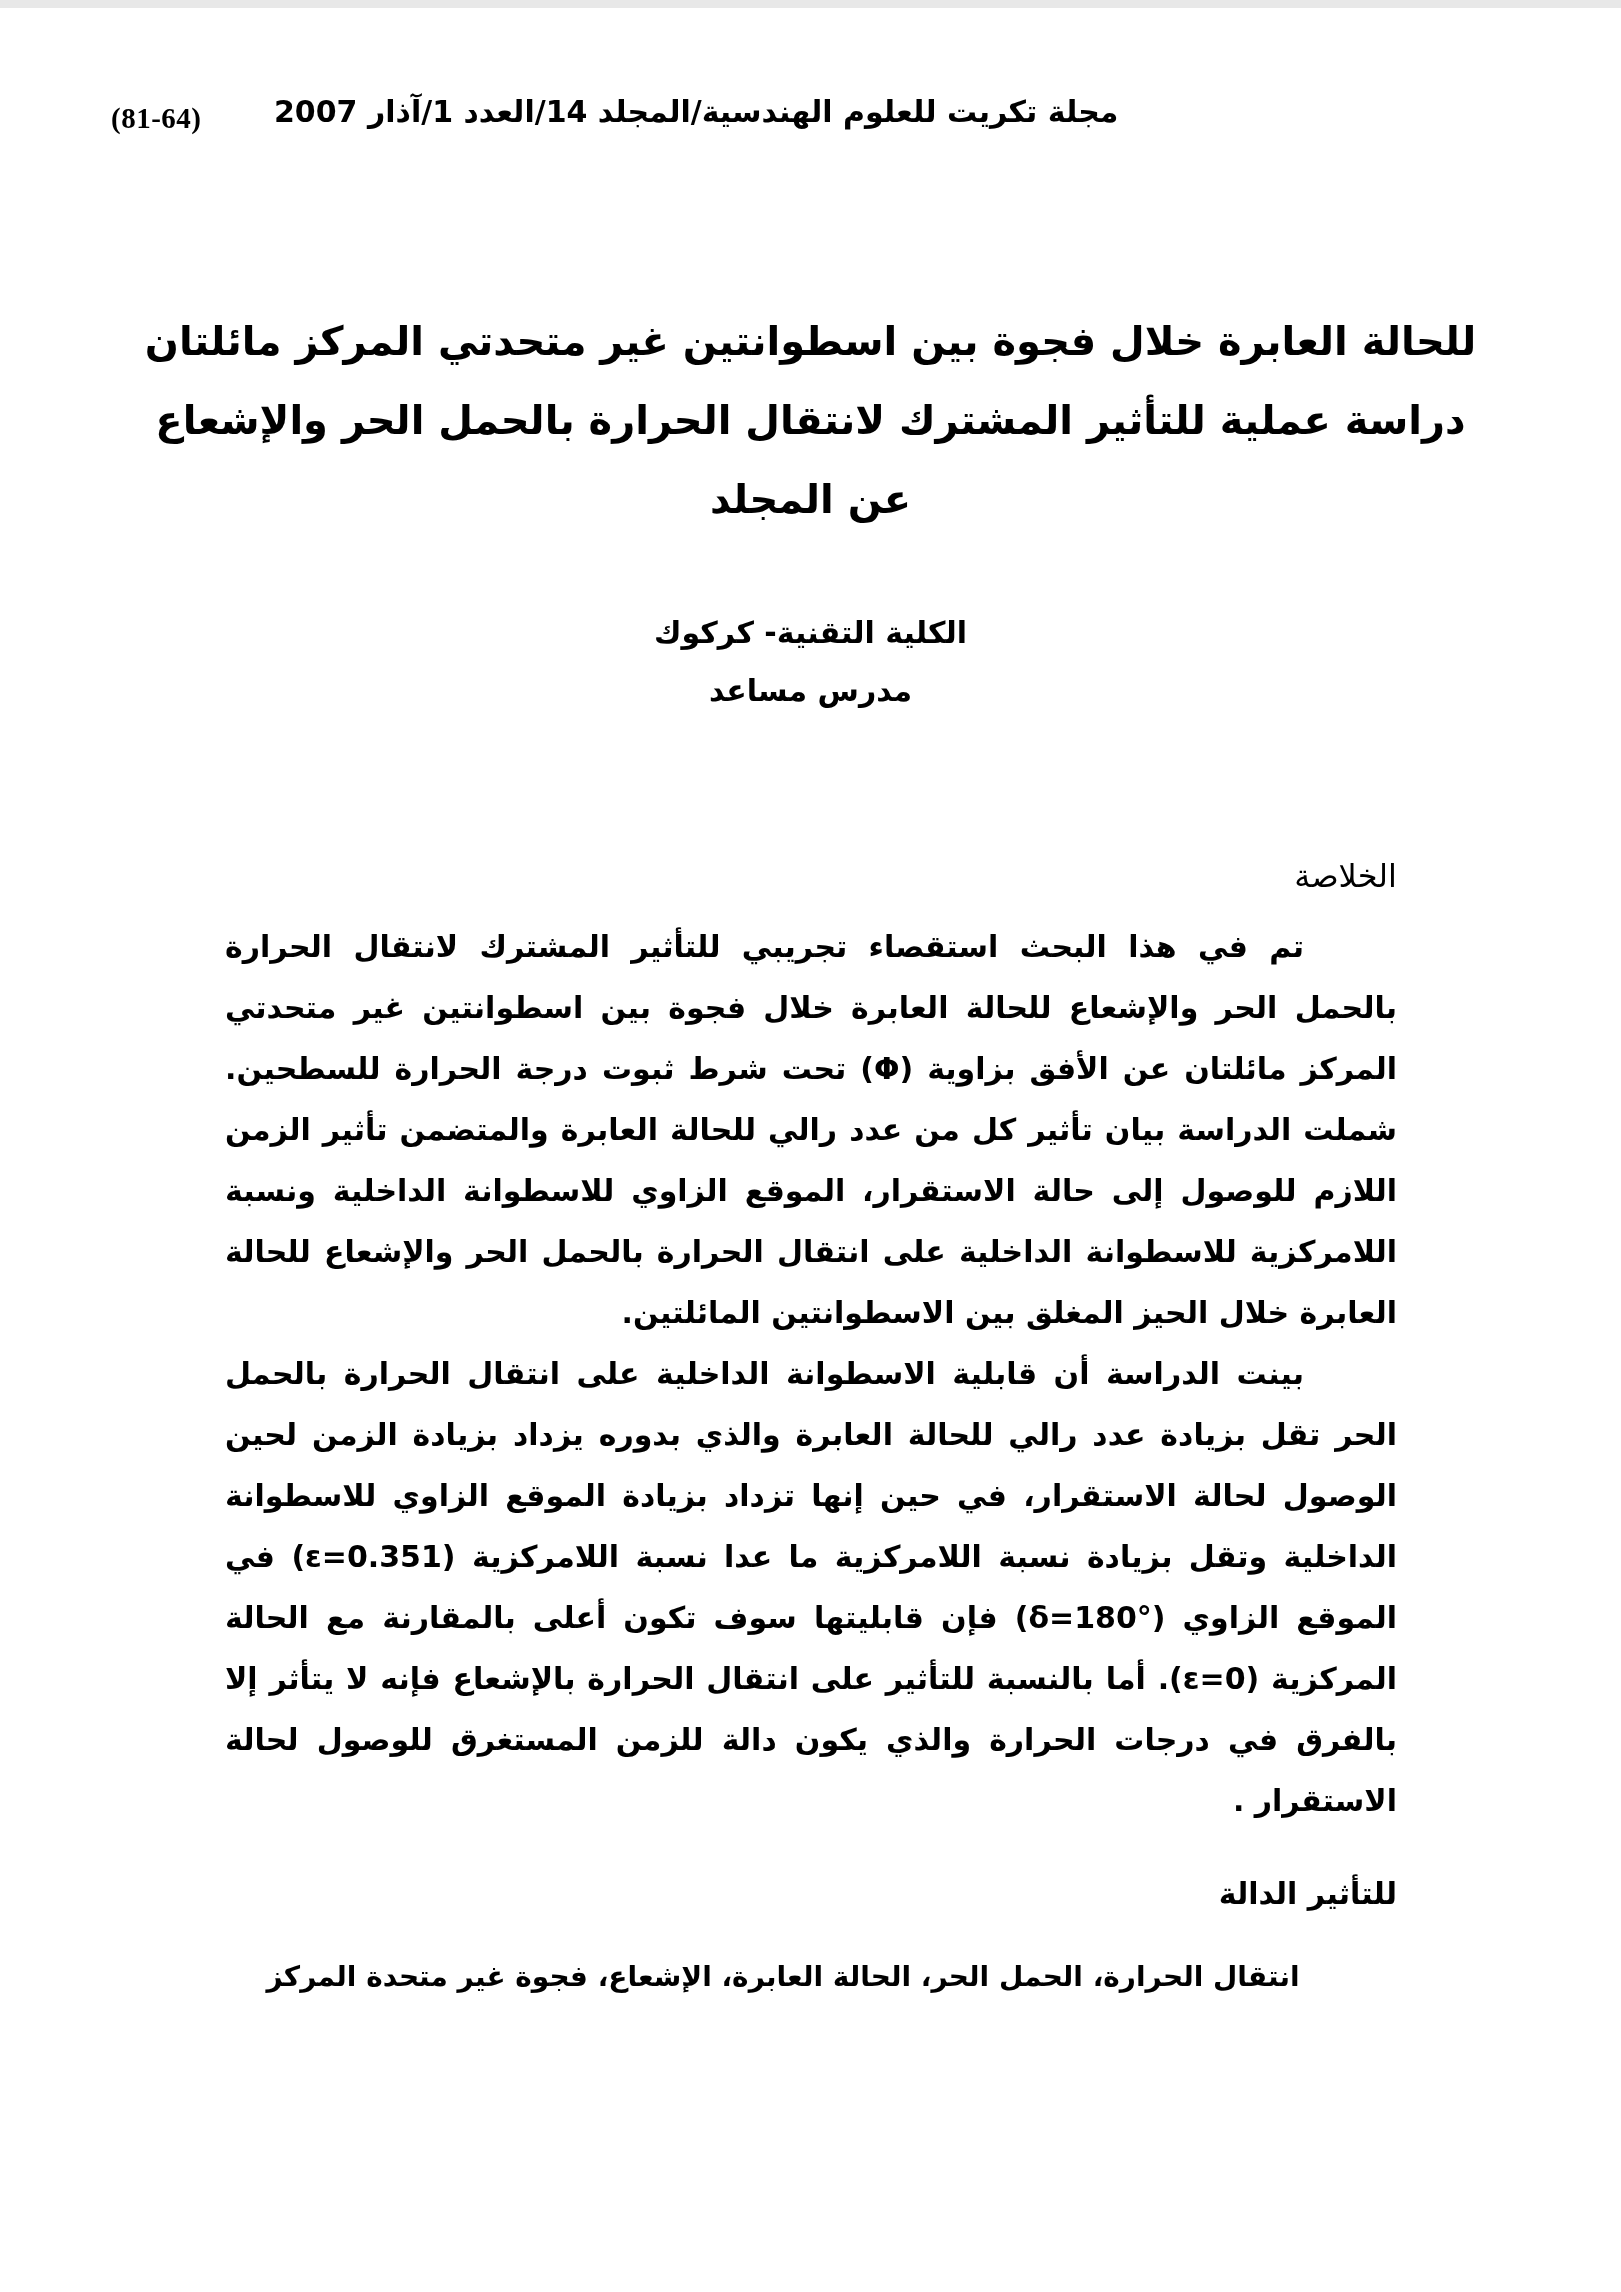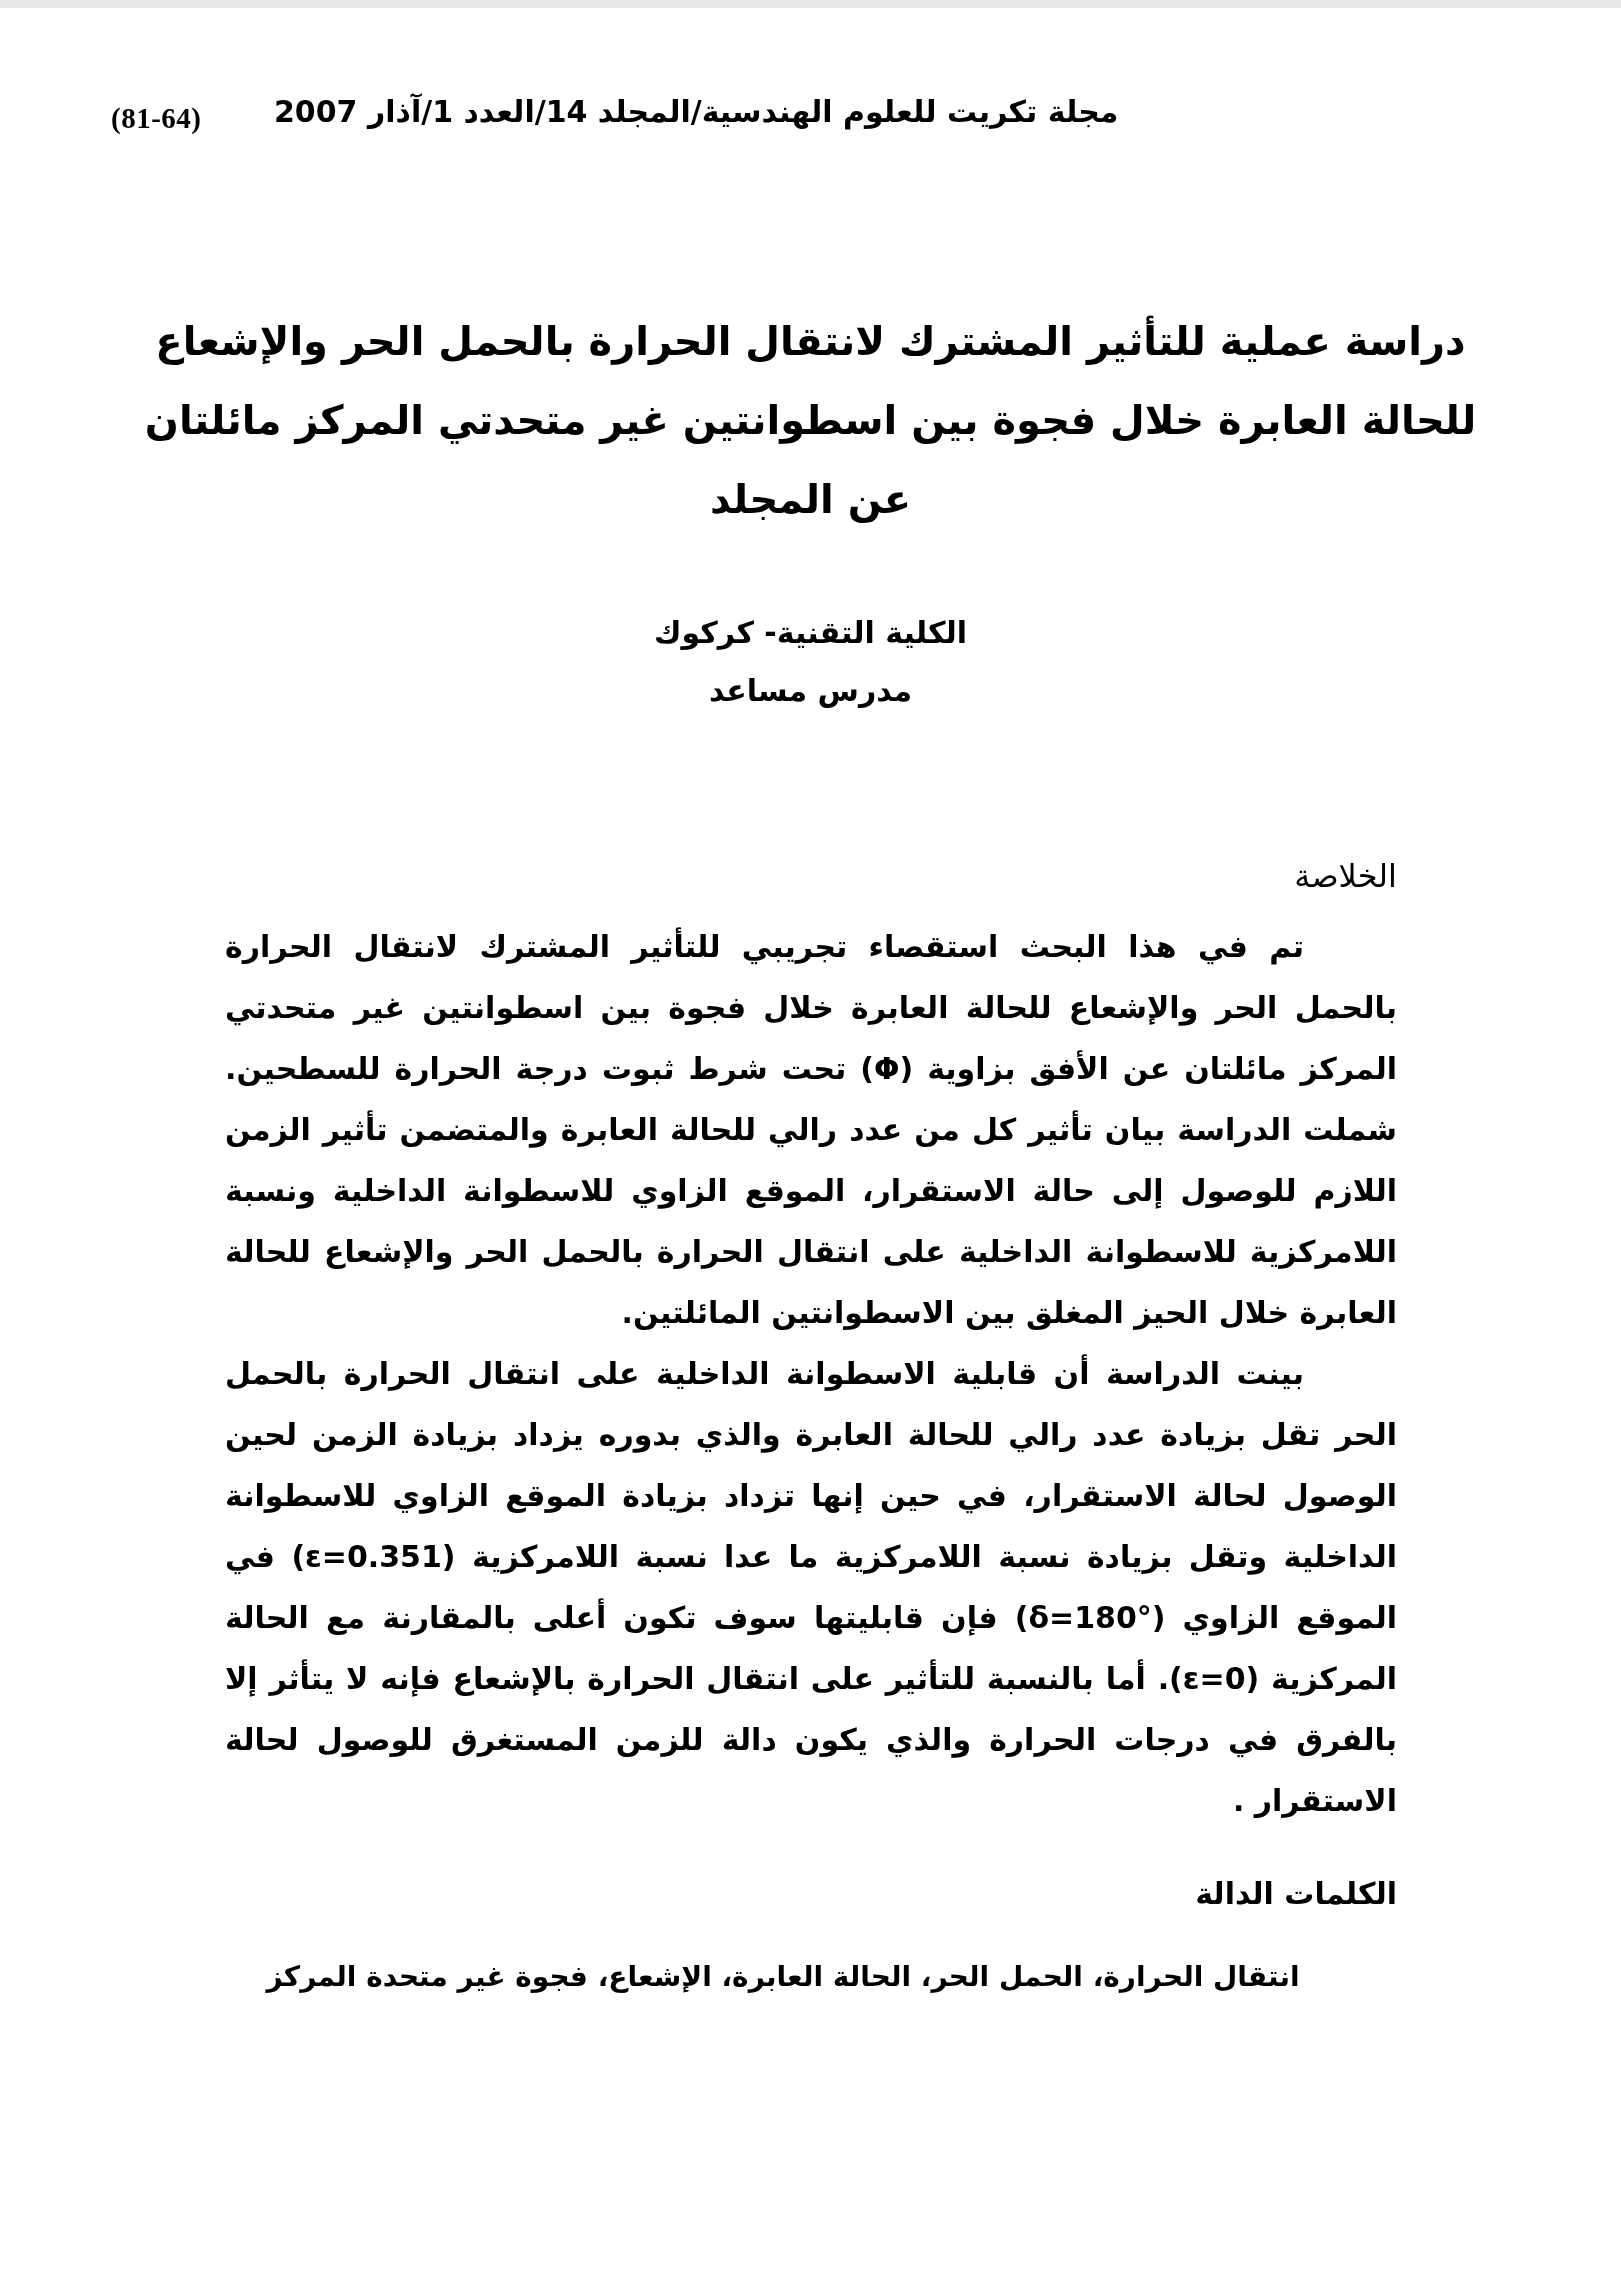--- a/index.html
+++ b/index.html
@@ -109,35 +109,35 @@
 </head>
 <body>
 
 <div class="page">
 
   <div class="page-range">(81-64)</div>
 
   <div class="journal-header">مجلة تكريت للعلوم الهندسية/المجلد 14/العدد 1/آذار 2007</div>
 
   <div class="paper-title">
+    <div>للحالة العابرة خلال فجوة بين اسطوانتين غير متحدتي المركز مائلتان</div>
     <div>دراسة عملية للتأثير المشترك لانتقال الحرارة بالحمل الحر والإشعاع</div>
-    <div>للحالة العابرة خلال فجوة بين اسطوانتين غير متحدتي المركز مائلتان</div>
     <div>عن المجلد</div>
   </div>
 
   <div class="author-block">
     <div>الكلية التقنية- كركوك</div>
     <div>مدرس مساعد</div>
   </div>
 
   <div class="abstract-heading">الخلاصة</div>
 
   <div class="abstract-body">
     <p>تم في هذا البحث استقصاء تجريبي للتأثير المشترك لانتقال الحرارة بالحمل الحر والإشعاع للحالة العابرة خلال فجوة بين اسطوانتين غير متحدتي المركز مائلتان عن الأفق بزاوية ⁦(Φ)⁩ تحت شرط ثبوت درجة الحرارة للسطحين. شملت الدراسة بيان تأثير كل من عدد رالي للحالة العابرة والمتضمن تأثير الزمن اللازم للوصول إلى حالة الاستقرار، الموقع الزاوي للاسطوانة الداخلية ونسبة اللامركزية للاسطوانة الداخلية على انتقال الحرارة بالحمل الحر والإشعاع للحالة العابرة خلال الحيز المغلق بين الاسطوانتين المائلتين.</p>
     <p>بينت الدراسة أن قابلية الاسطوانة الداخلية على انتقال الحرارة بالحمل الحر تقل بزيادة عدد رالي للحالة العابرة والذي بدوره يزداد بزيادة الزمن لحين الوصول لحالة الاستقرار، في حين إنها تزداد بزيادة الموقع الزاوي للاسطوانة الداخلية وتقل بزيادة نسبة اللامركزية ما عدا نسبة اللامركزية ⁦(ε=0.351)⁩ في الموقع الزاوي ⁦(δ=180°)⁩ فإن قابليتها سوف تكون أعلى بالمقارنة مع الحالة المركزية ⁦(ε=0)⁩. أما بالنسبة للتأثير على انتقال الحرارة بالإشعاع فإنه لا يتأثر إلا بالفرق في درجات الحرارة والذي يكون دالة للزمن المستغرق للوصول لحالة الاستقرار .</p>
   </div>
 
-  <div class="keywords-heading">الكلمات الدالة</div>
+  <div class="keywords-heading">للتأثير الدالة</div>
 
   <div class="keywords-text">انتقال الحرارة، الحمل الحر، الحالة العابرة، الإشعاع، فجوة غير متحدة المركز</div>
 
 </div>
 
 
 </body></html>

